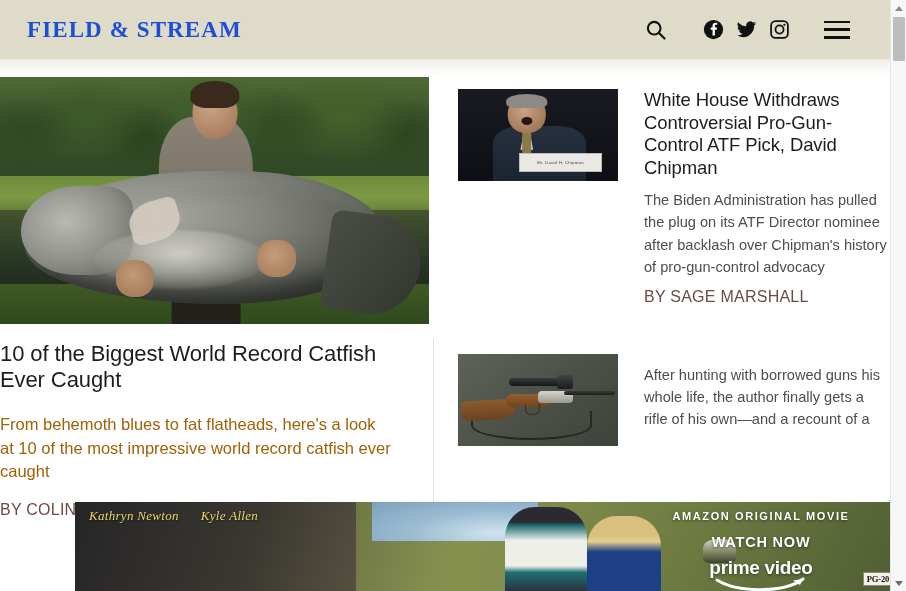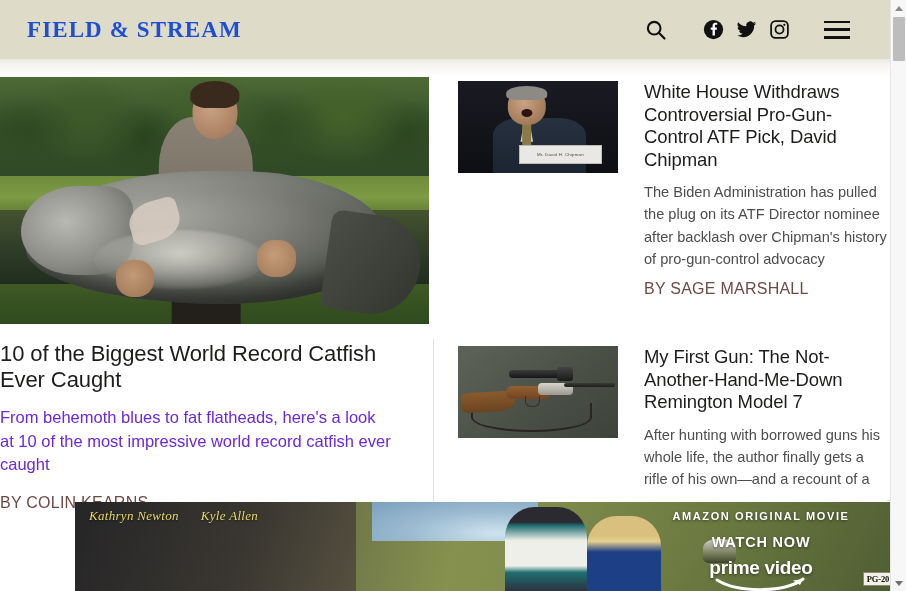--- a/index.html
+++ b/index.html
@@ -66,21 +66,21 @@
     width: 890px;
     height: 514px;
   }
   .col-left {
     position: absolute;
     left: 0; top: 0;
     width: 429px;
   }
   .col-right {
     position: absolute;
-    left: 458px; top: 4px;
+    left: 458px; top: 12px;
     width: 432px;
   }
   .col-divider {
     position: absolute;
     left: 433px; top: 262px;
     width: 1px; height: 252px;
     background: #e2e2e2;
   }
 
   
@@ -93,24 +93,24 @@
   .hero-title {
     margin-top: 17px;
     font-size: 22px;
     line-height: 1.18;
     font-weight: 400;
     color: #1d1d1b;
     letter-spacing: -0.1px;
     padding-right: 32px;
   }
   .hero-dek {
-    margin-top: 13px;
+    margin-top: 20px;
     font-size: 16.5px;
     line-height: 1.44;
-    color: #6d28d9;
+    color: #a16207;
     padding-right: 38px;
   }
   .byline {
     margin-top: 17px;
     font-size: 16px;
     letter-spacing: 0.25px;
     color: #6d4a46;
     font-weight: 400;
   }
 
@@ -460,21 +460,20 @@
           <div class="ph t2-sling"></div>
           <div class="ph t2-stock"></div>
           <div class="ph t2-fore"></div>
           <div class="ph t2-action"></div>
           <div class="ph t2-barrel"></div>
           <div class="ph t2-scope"></div>
           <div class="ph t2-scope-bell"></div>
           <div class="ph t2-trigger"></div>
         </div>
         <div class="card-body">
-          <h3 class="card-title">My First Gun: The Not-Another-Hand-Me-Down Remington Model 7</h3>
           <p class="card-dek">After hunting with borrowed guns his whole life, the author finally gets a rifle of his own—and a recount of a</p>
         </div>
       </article>
 
     </div>
   </main>
 
   <div class="ad-wrap">
     <div class="ad-banner">
       <div class="ph ad-hill"></div>

